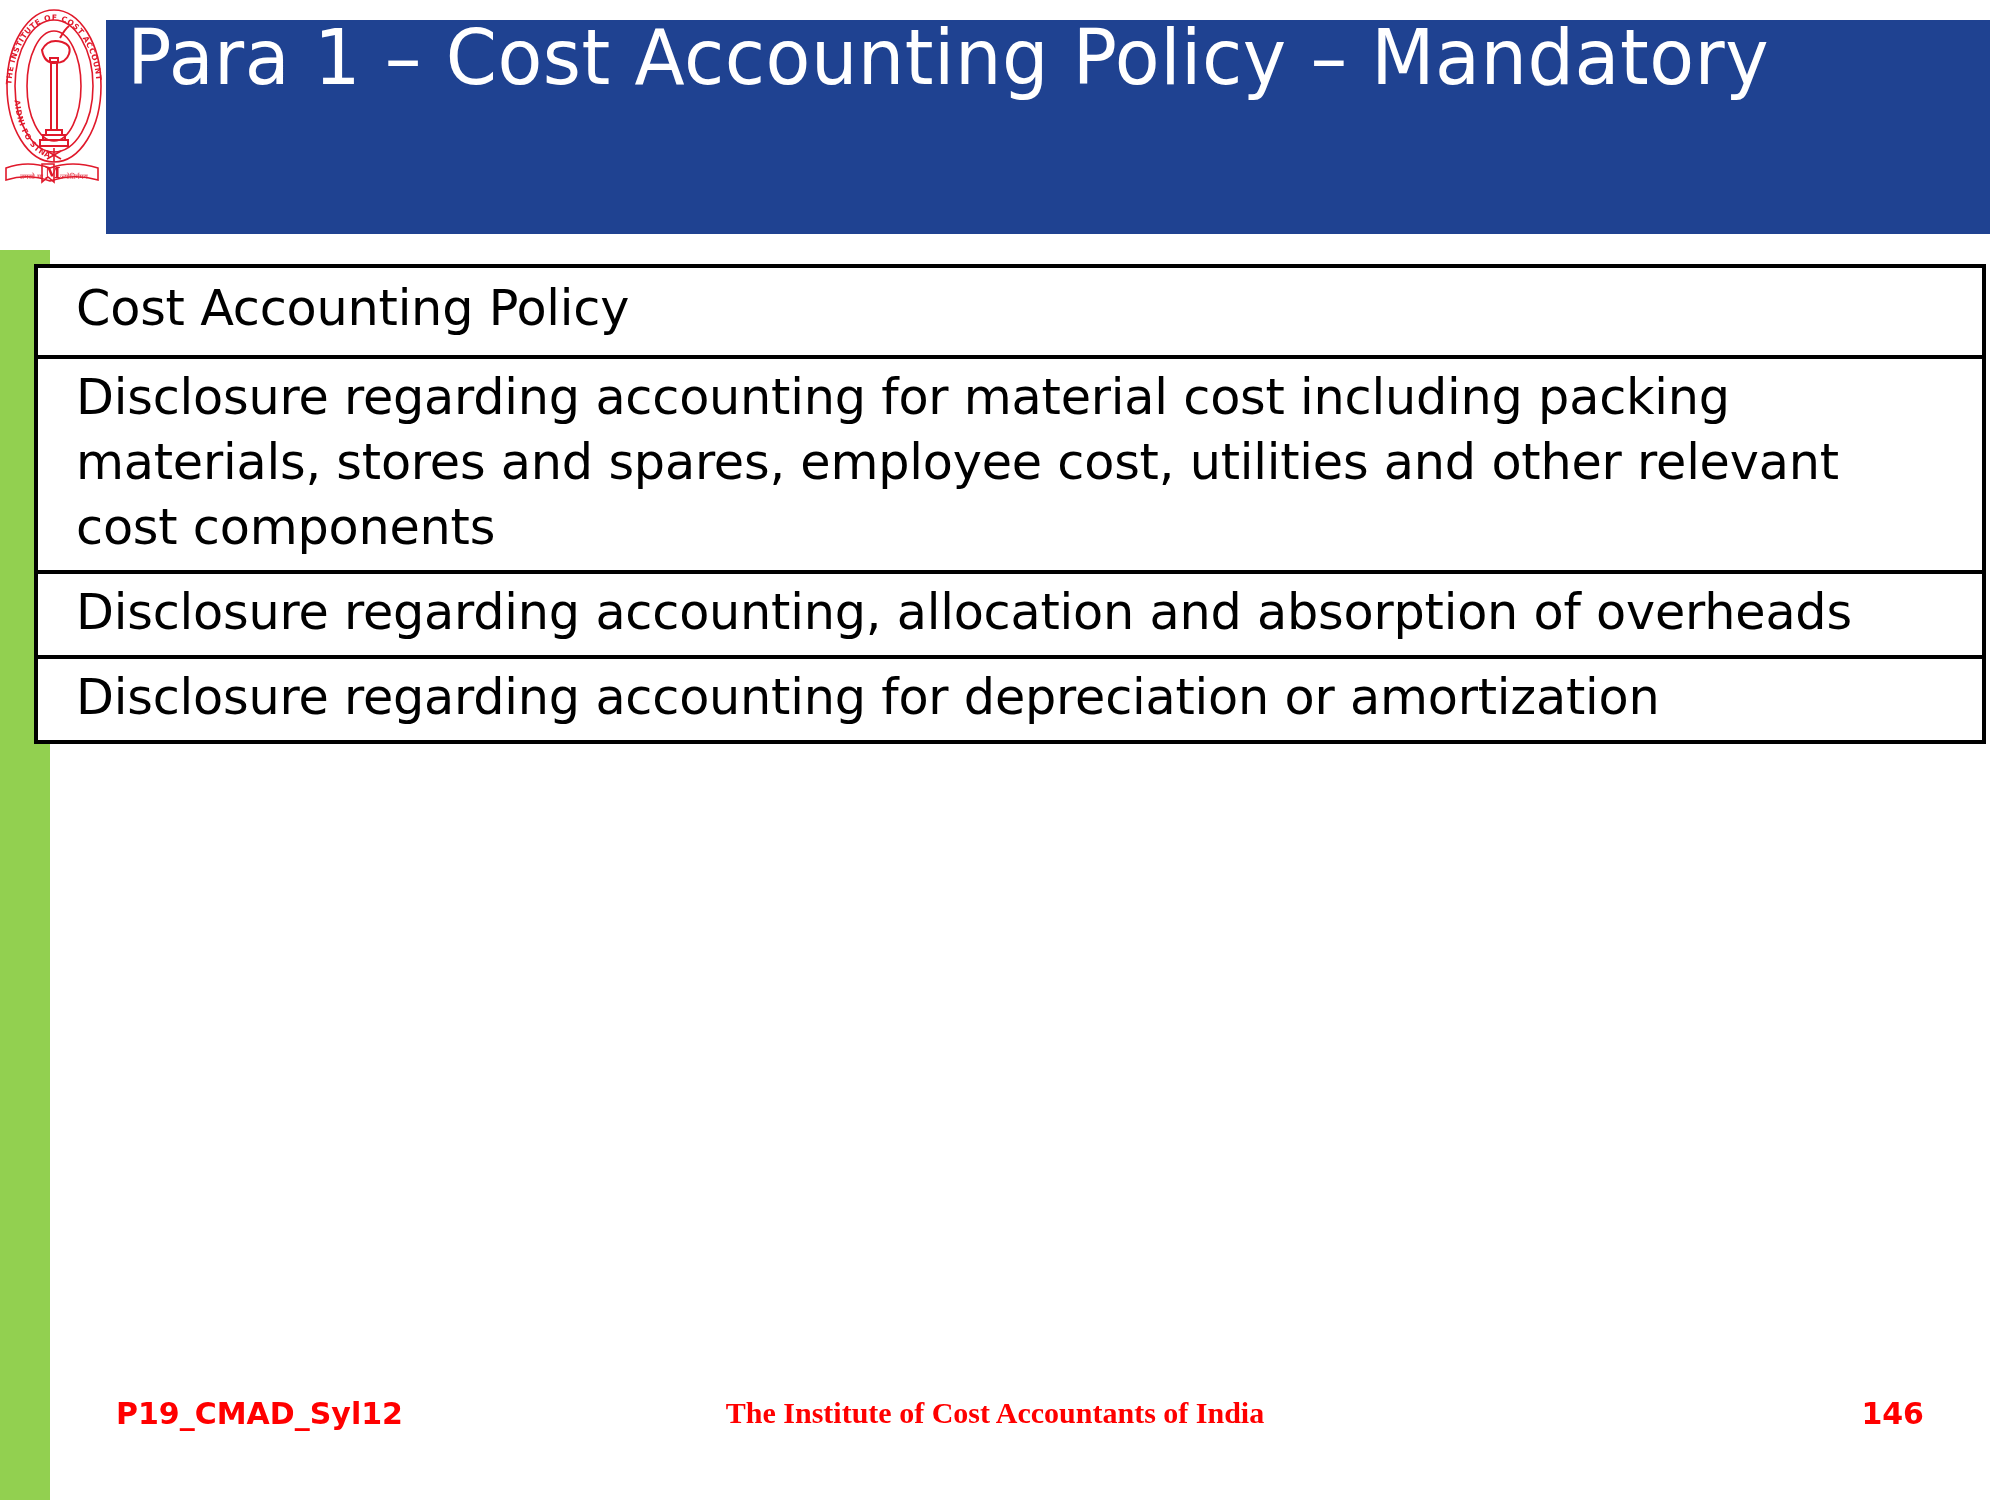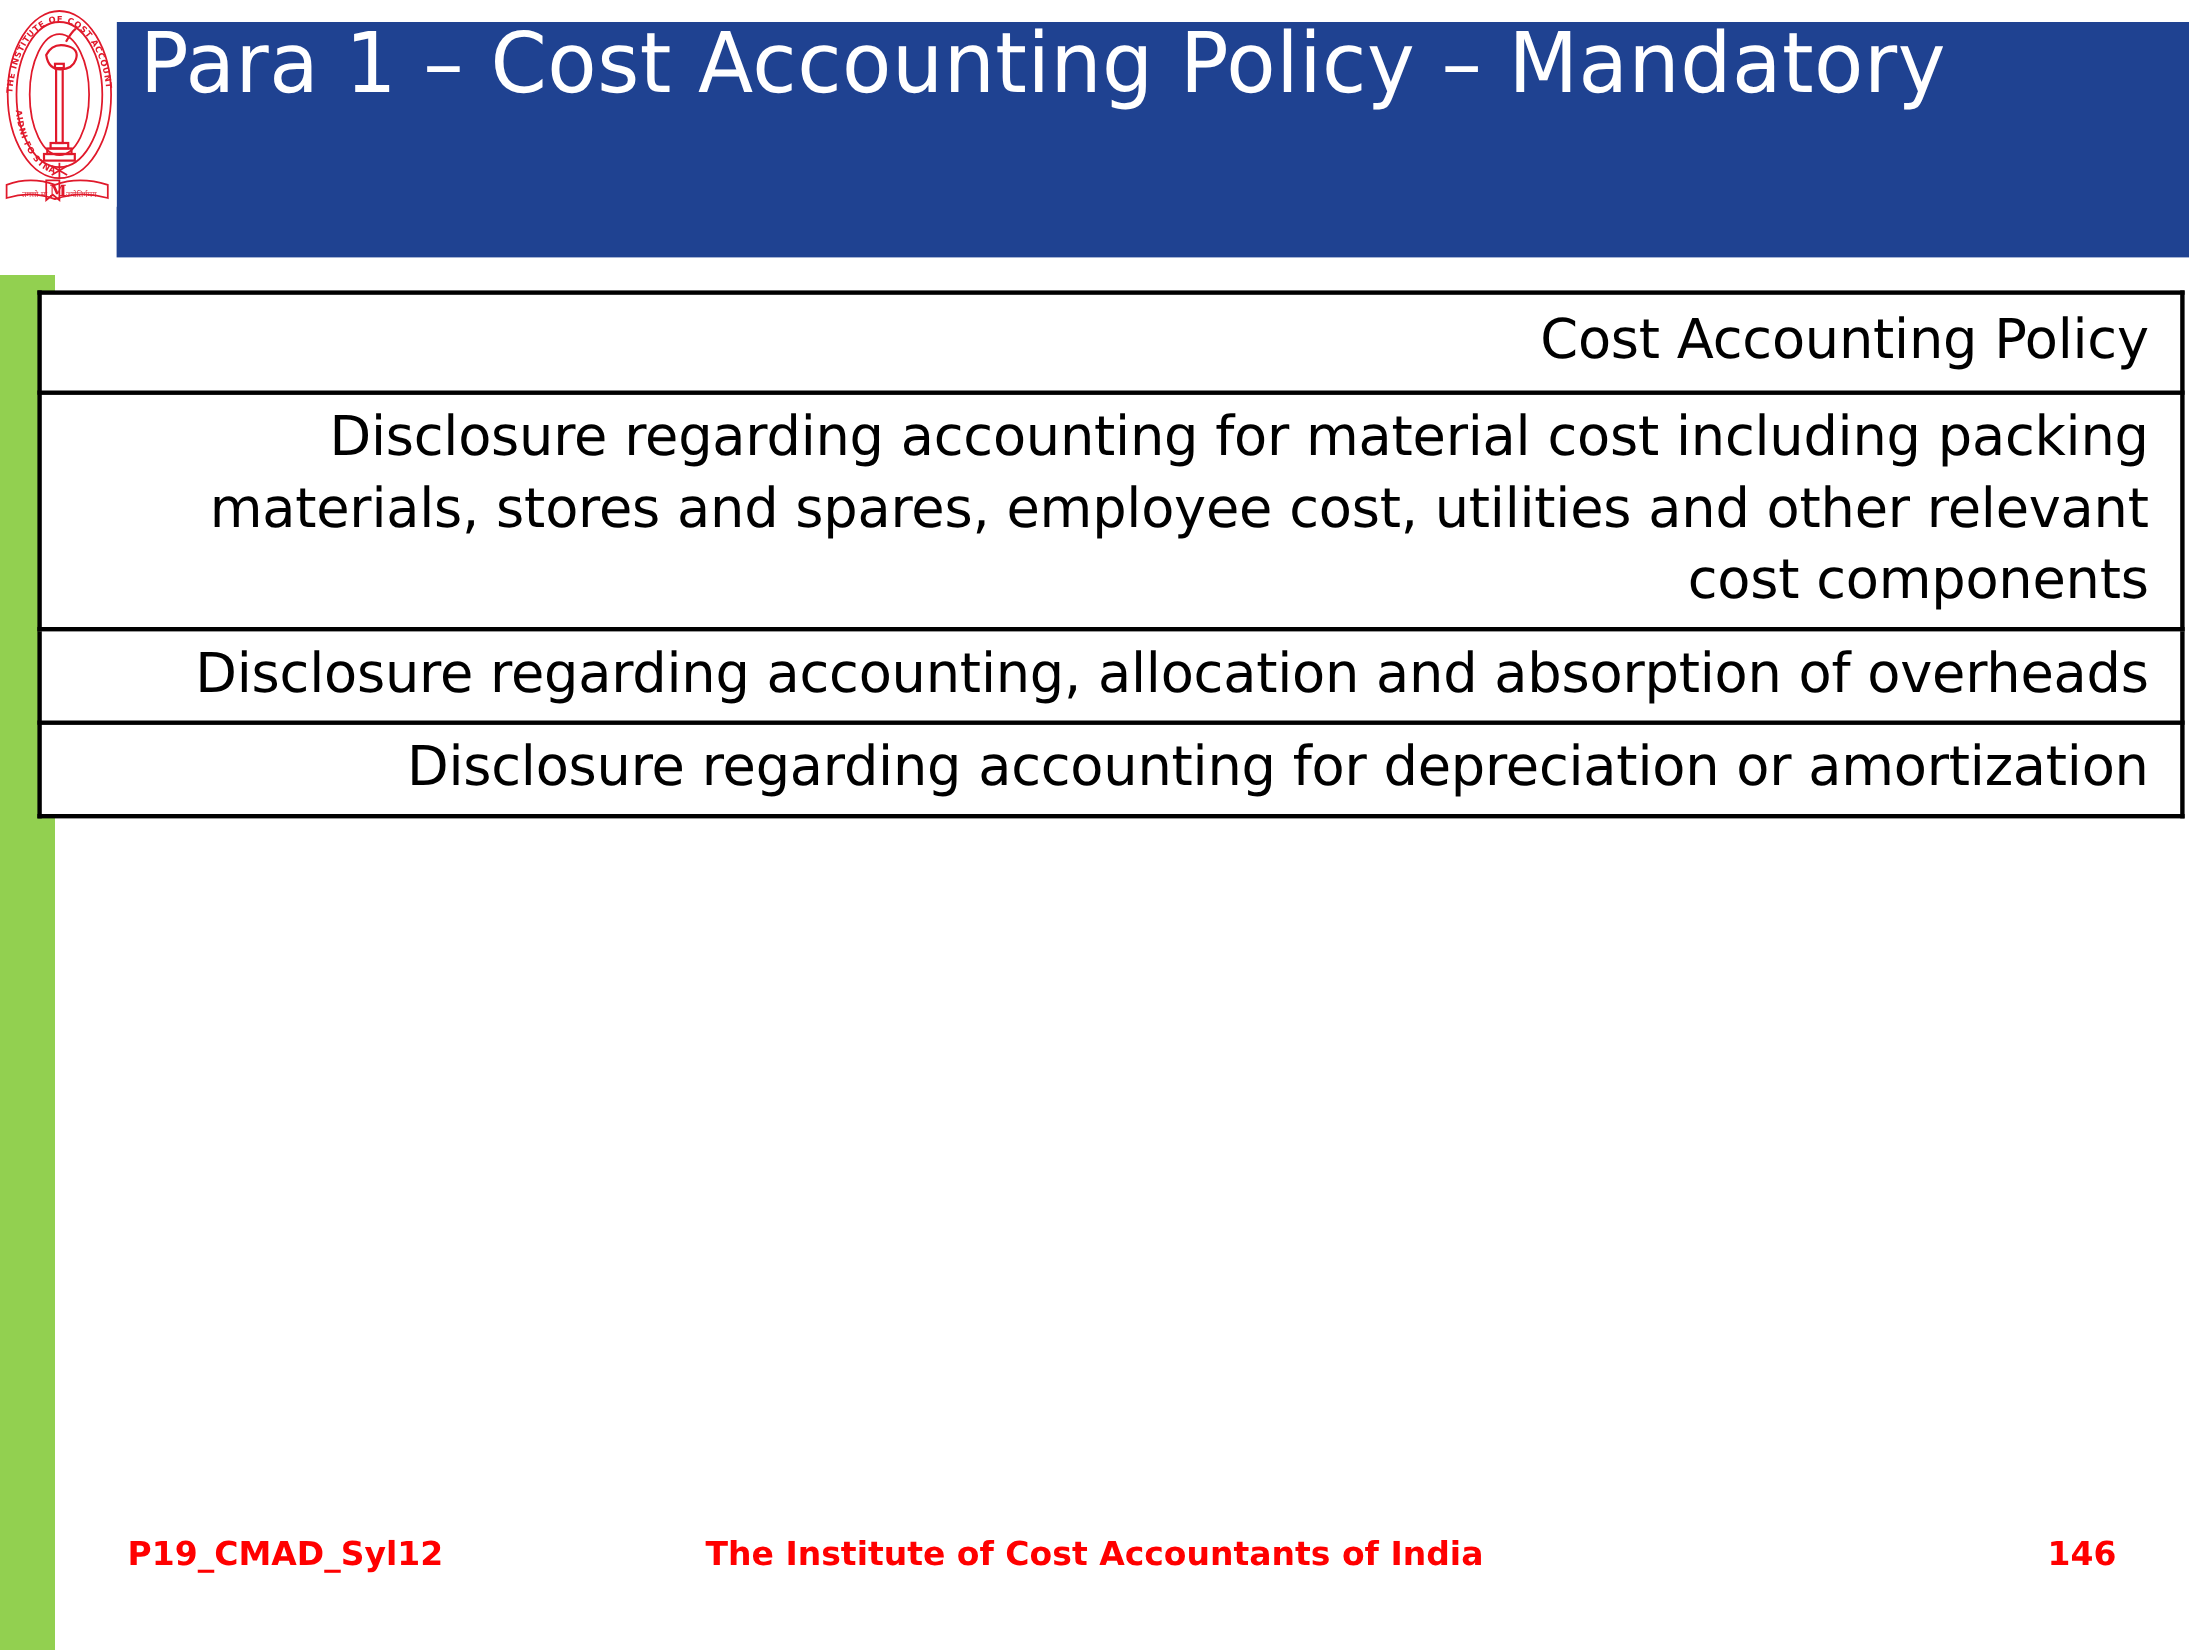--- a/index.html
+++ b/index.html
@@ -73,21 +73,20 @@
     transform-origin: left center;
   }
 
   
   .table-wrap {
     position: absolute;
     left: 34px;
     top: 264px;
     width: 1952px;
     z-index: 2;
-    text-align: right;
   }
   .policy-table {
     width: 100%;
     border-collapse: collapse;
     table-layout: fixed;
     background: transparent;
   }
   .policy-table td {
     border: 4px solid #000000;
     padding: 6px 0 10px 38px;
@@ -129,20 +128,21 @@
     top: 0;
     white-space: nowrap;
   }
   .footer-center {
     position: absolute;
     left: 0;
     top: 0;
     width: 1990px;
     text-align: center;
     white-space: nowrap;
+    font-family: Liberation Serif, serif;
   }
   .footer-right {
     position: absolute;
     right: 66px;
     top: 0;
     white-space: nowrap;
   }
 </style>
 </head>
 <body>

